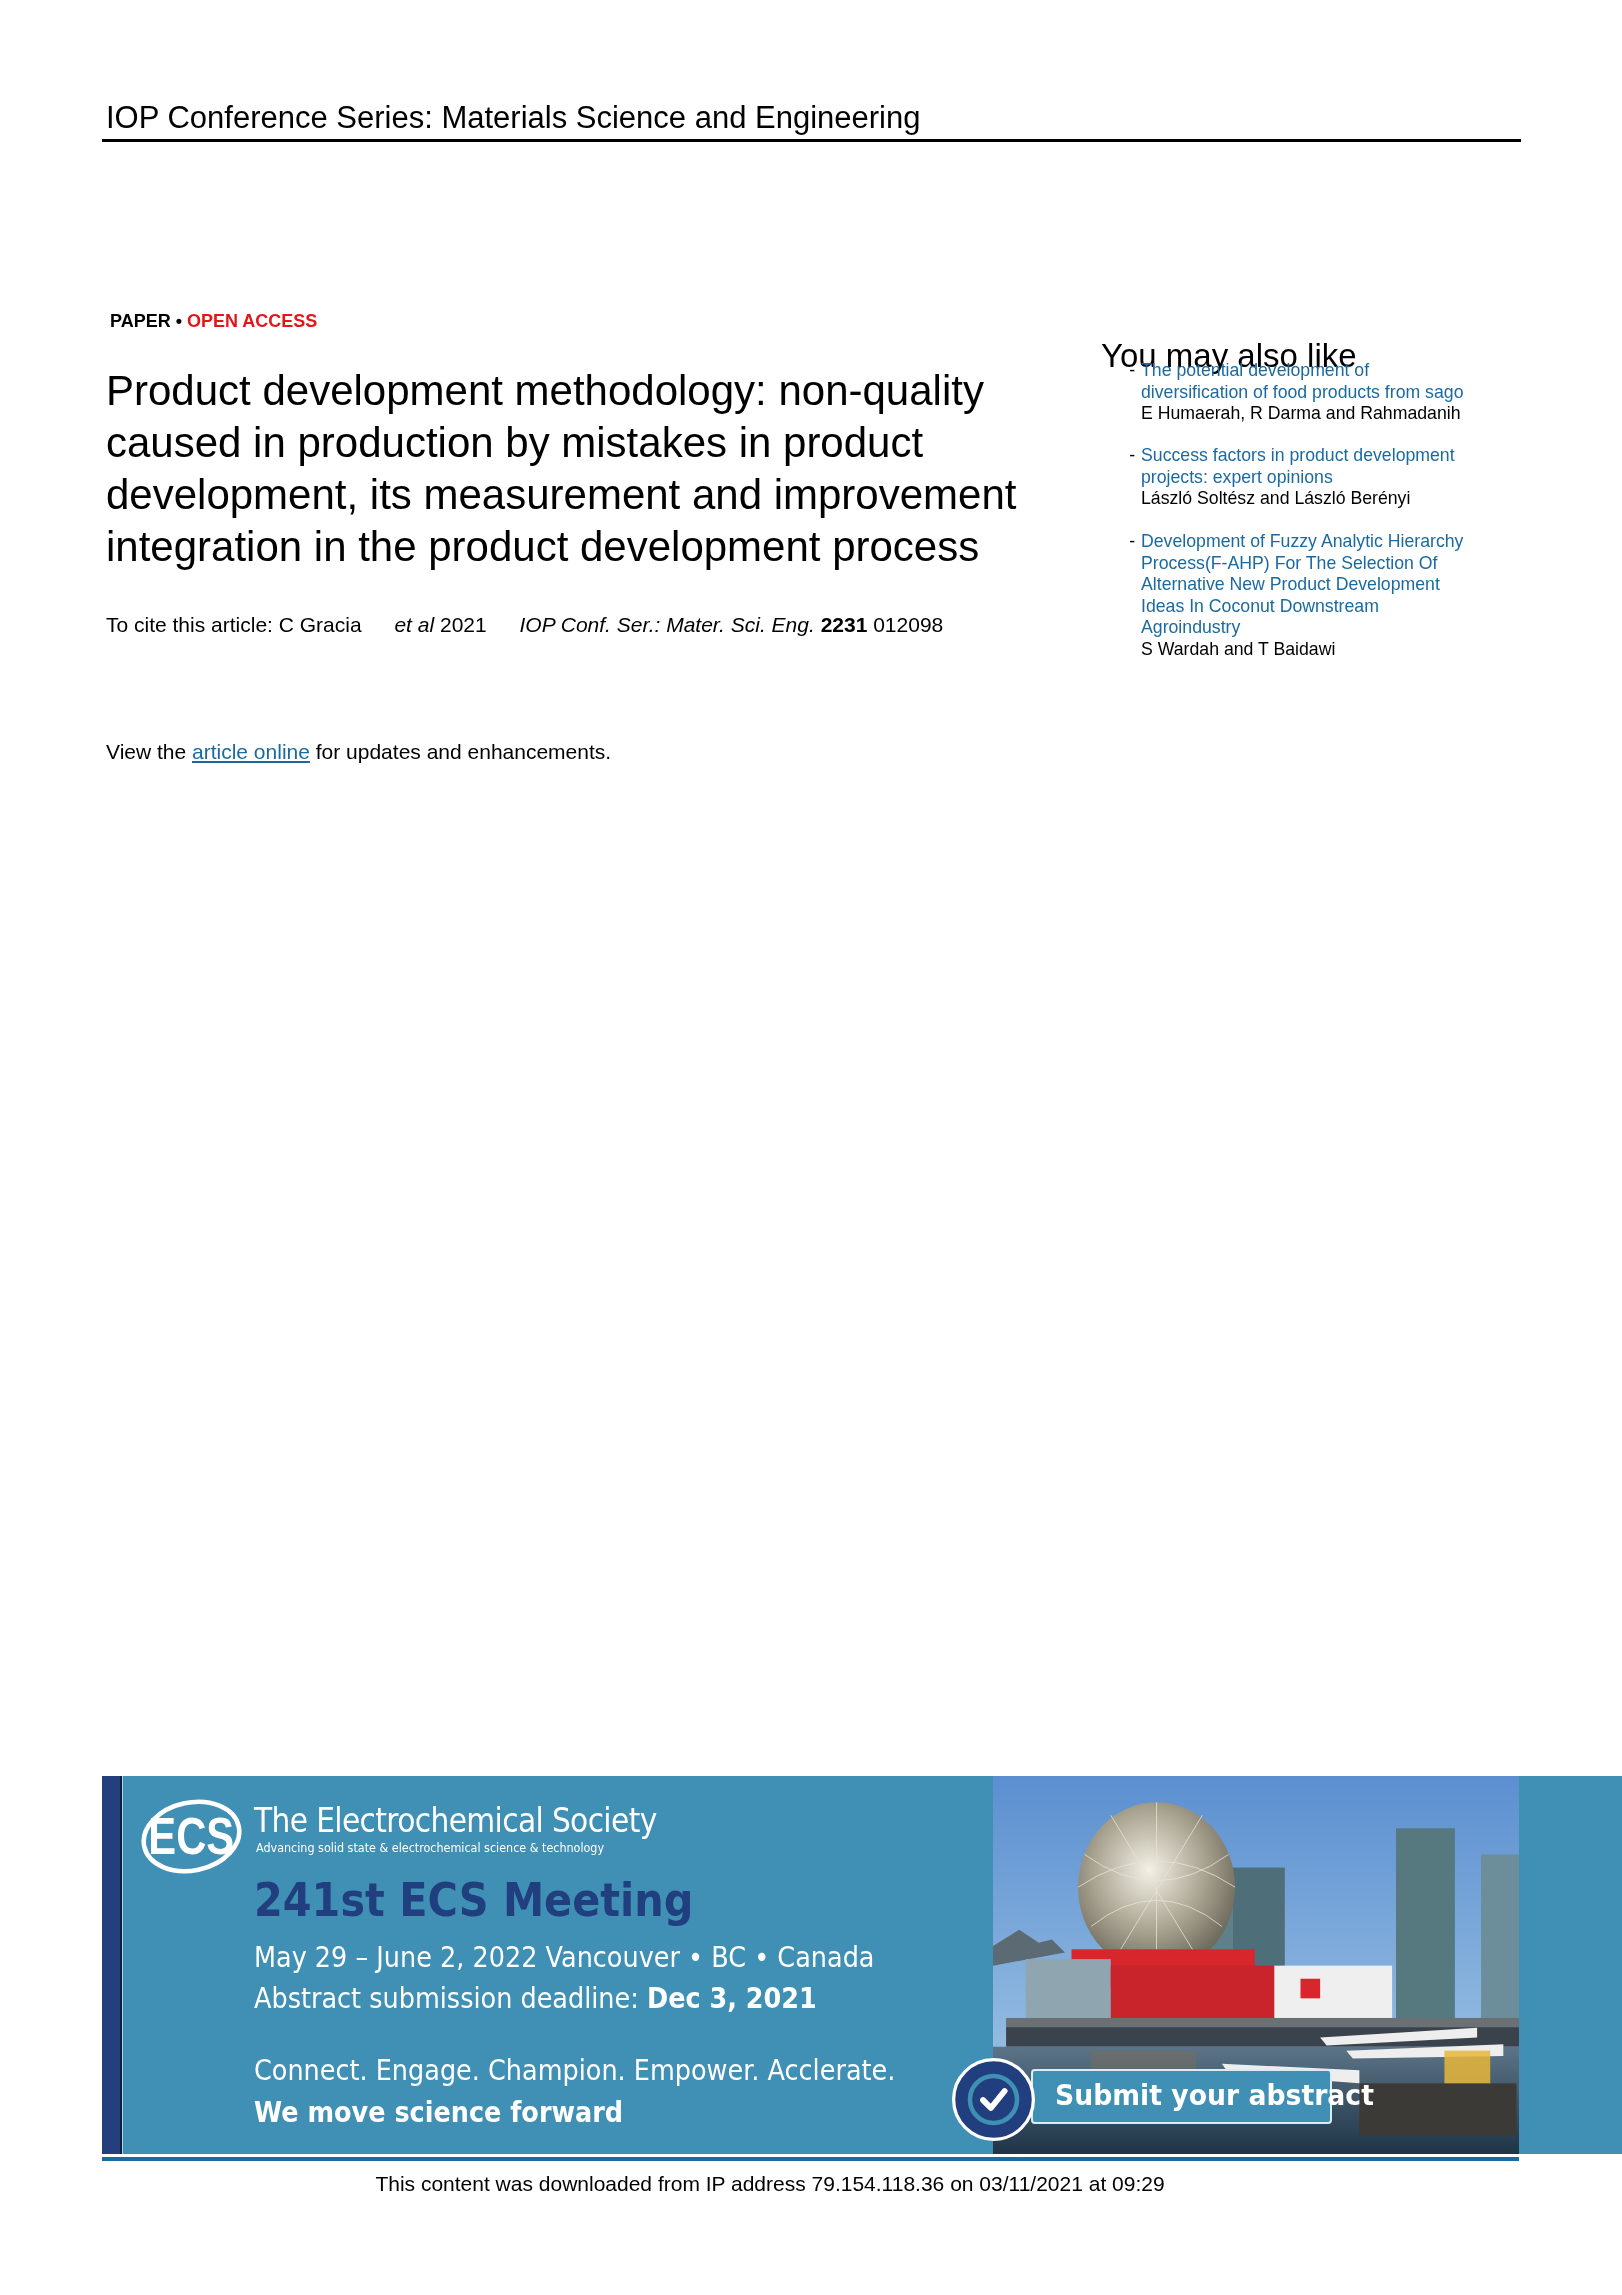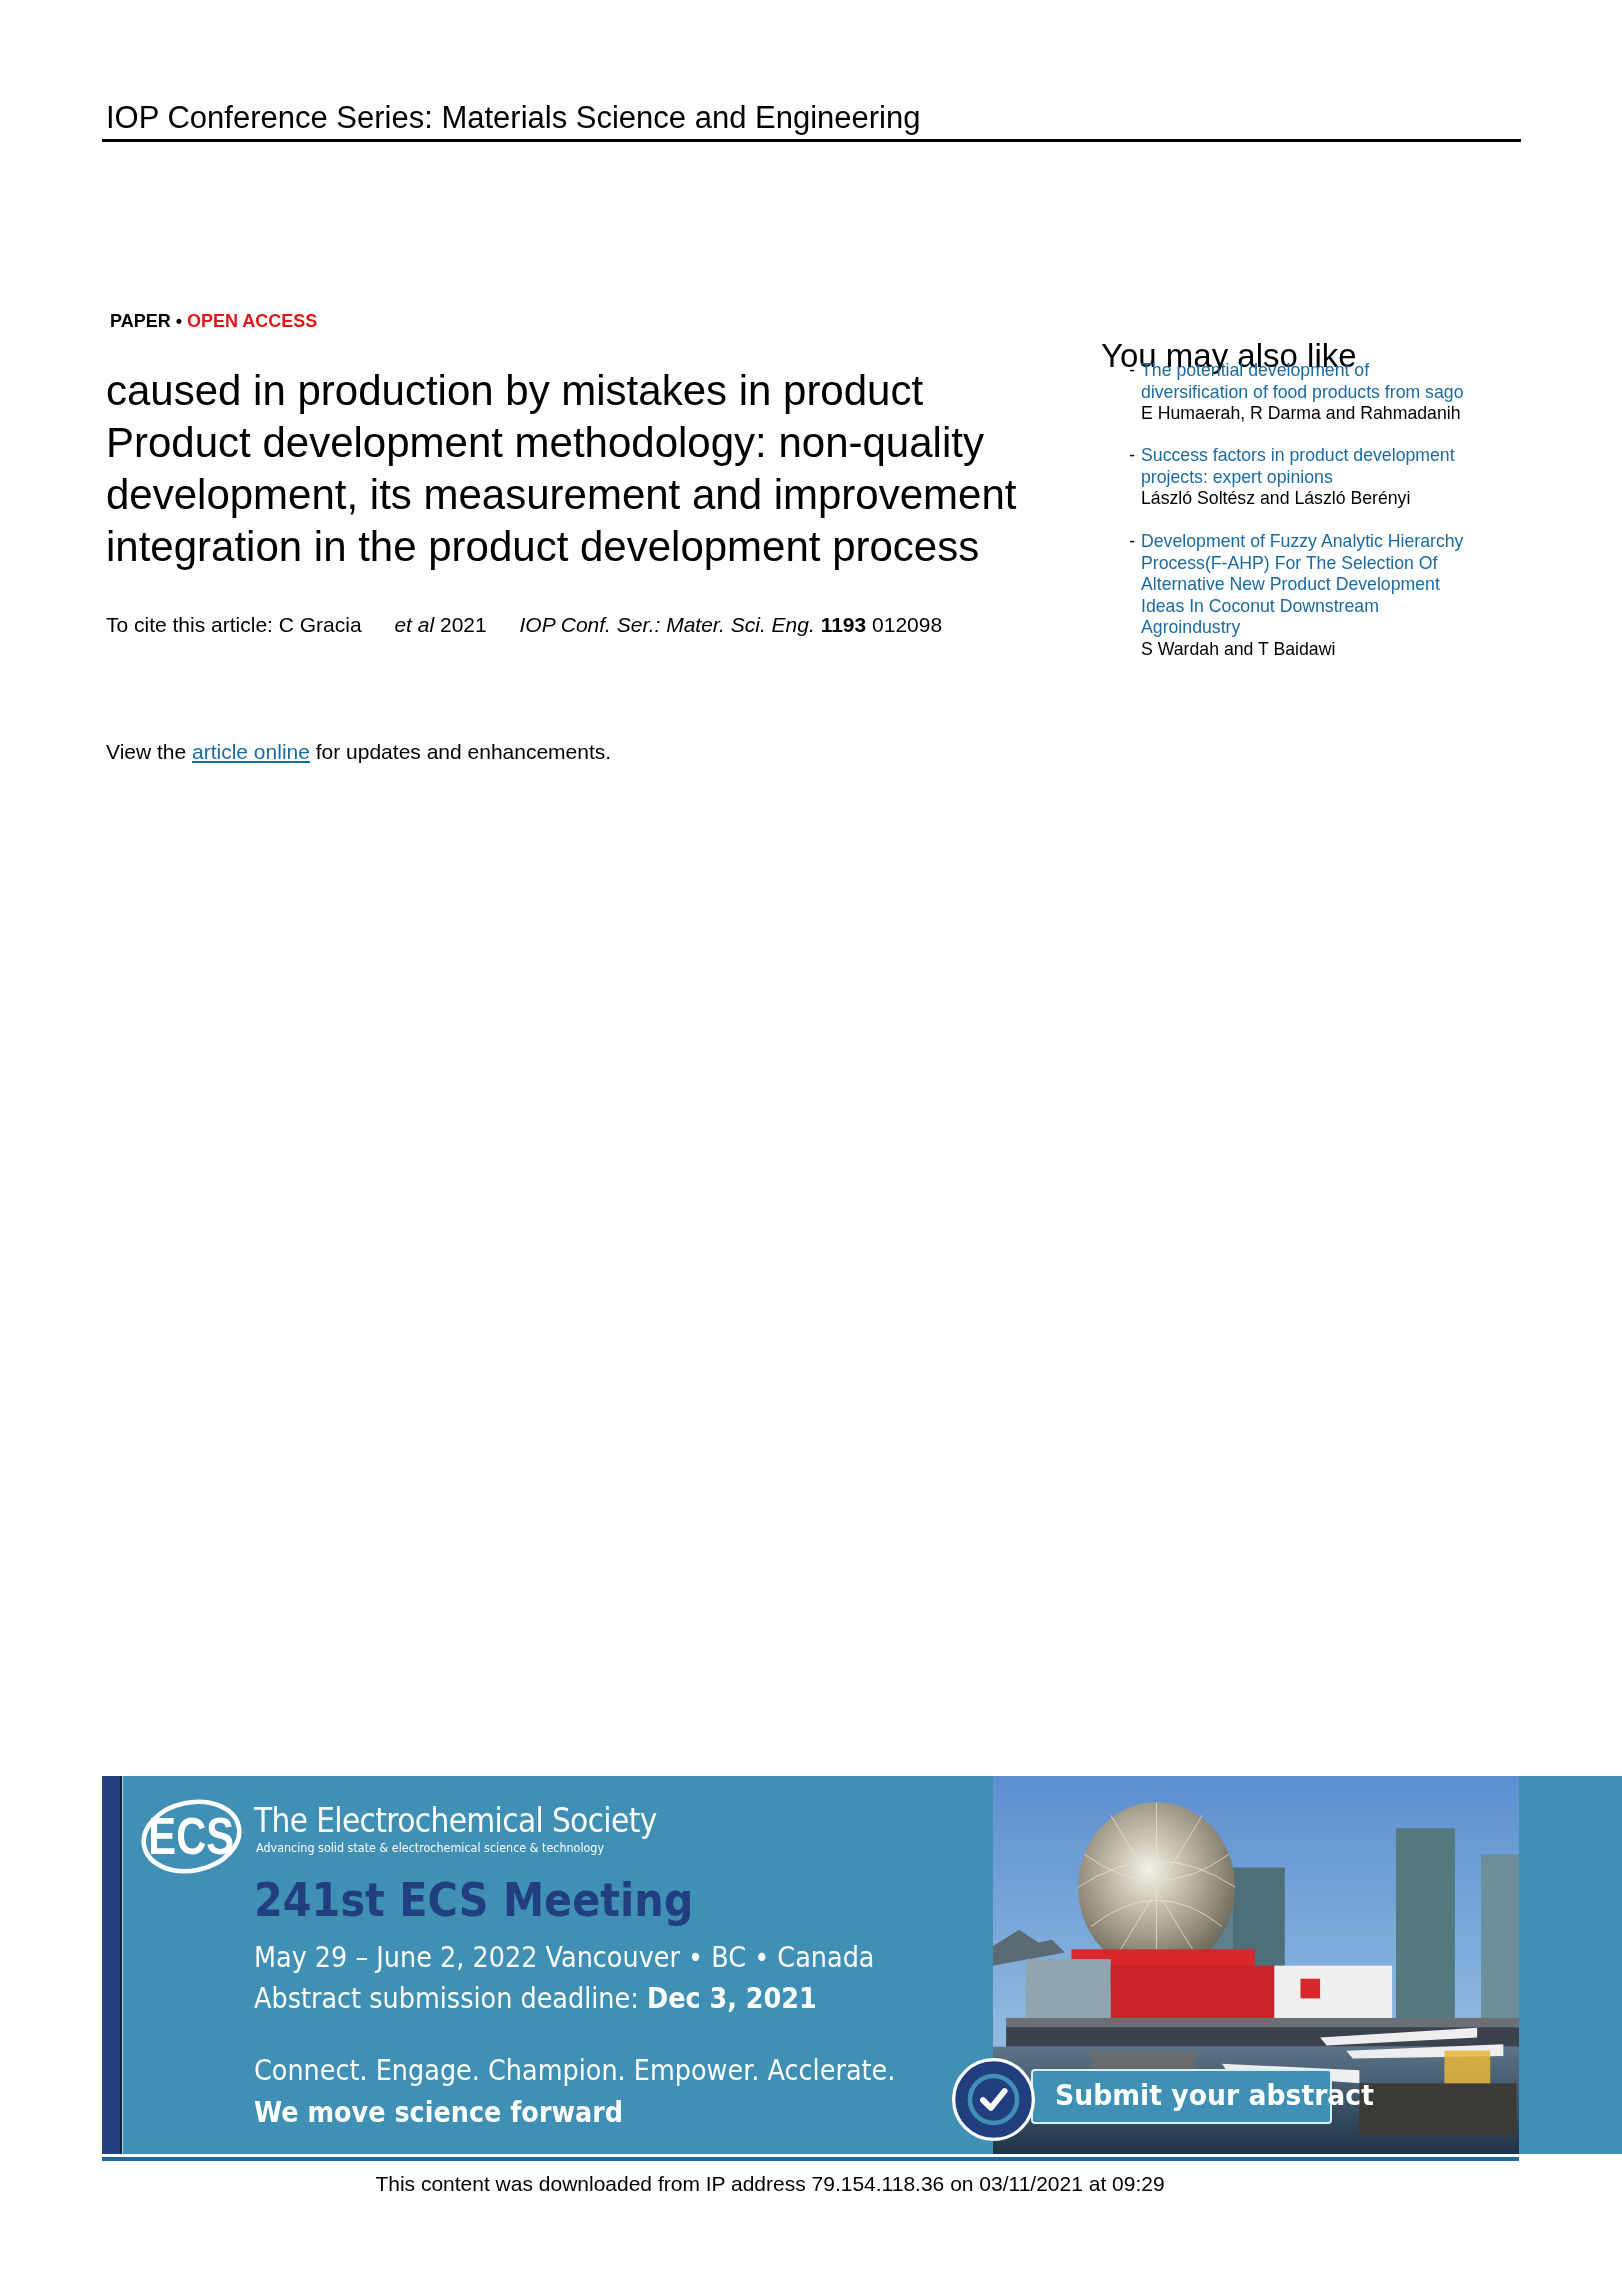--- a/index.html
+++ b/index.html
@@ -58,27 +58,27 @@
 </style>
 </head>
 <body>
 
 <div id="journal-header" class="abs">IOP Conference Series: Materials Science and Engineering</div>
 <div id="header-rule" class="abs"></div>
 
 <div id="paper-label" class="abs"><span>PAPER</span><span> • </span><span class="oa">OPEN ACCESS</span></div>
 
 <div id="title" class="abs">
+  <div>Product development methodology: non-quality</div>
   <div>caused in production by mistakes in product</div>
-  <div>Product development methodology: non-quality</div>
   <div>development, its measurement and improvement</div>
   <div>integration in the product development process</div>
 </div>
 
-<div id="cite" class="abs"><span>To cite this article: C Gracia </span><i>et al</i><span> 2021 </span><i>IOP Conf. Ser.: Mater. Sci. Eng.</i> <b>1193</b><span> 012098</span></div>
+<div id="cite" class="abs"><span>To cite this article: C Gracia </span><i>et al</i><span> 2021 </span><i>IOP Conf. Ser.: Mater. Sci. Eng.</i> <b>2231</b><span> 012098</span></div>
 
 <div id="view-online" class="abs"><span>View the </span><a class="link">article online</a><span> for updates and enhancements.</span></div>
 
 <div id="also-like-title" class="abs">You may also like</div>
 
 <div class="rel-item" style="top:360px;">
   <span class="dash">-</span>
   <a class="rtitle">
     <span>The potential development of</span><br>
     <span>diversification of food products from sago</span>

